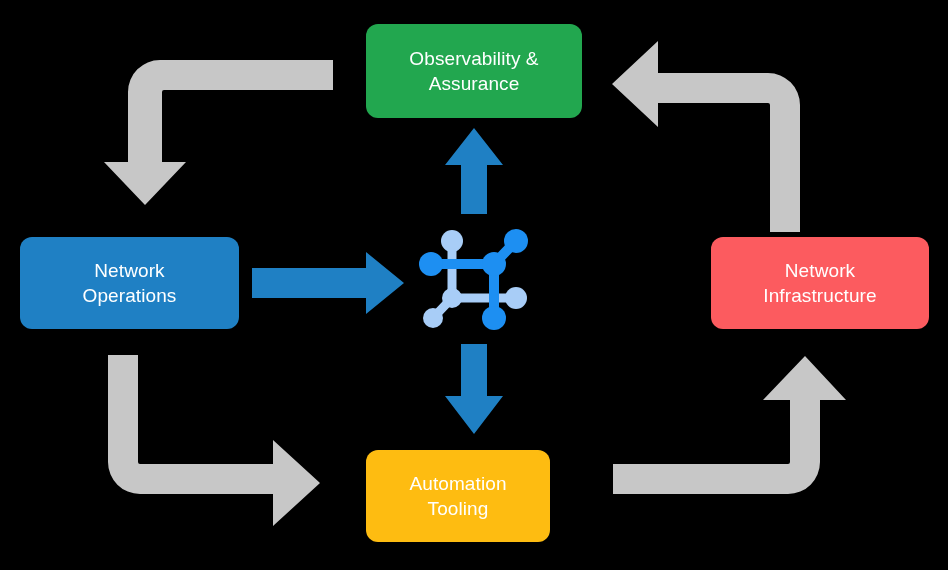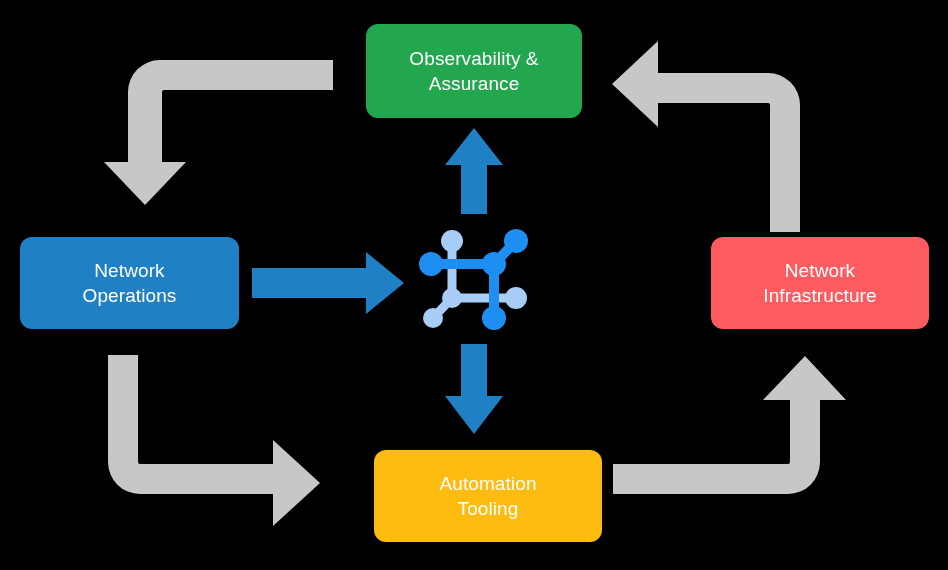--- a/index.html
+++ b/index.html
@@ -48,21 +48,21 @@
   #box-observability {
     left: 366px; top: 24px; width: 216px; height: 94px;
   }
   #box-network-operations {
     left: 20px; top: 237px; width: 219px; height: 92px;
   }
   #box-network-infrastructure {
     left: 711px; top: 237px; width: 218px; height: 92px;
   }
   #box-automation-tooling {
-    left: 366px; top: 450px; width: 228px; height: 92px; margin-left: 8px;
+    left: 366px; top: 450px; width: 184px; height: 92px;
   }
   #hub-icon {
     position: absolute;
     left: 418px;
     top: 219px;
     width: 116px;
     height: 120px;
   }
 </style>
 </head>

